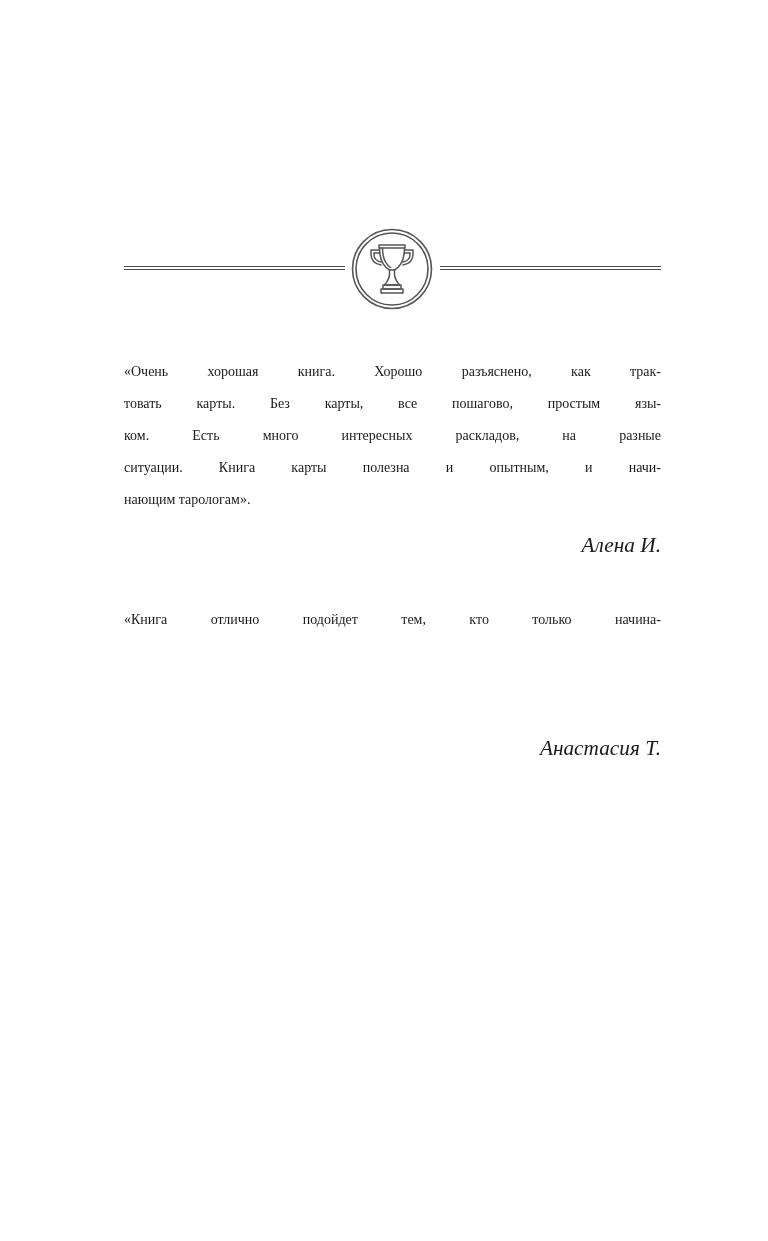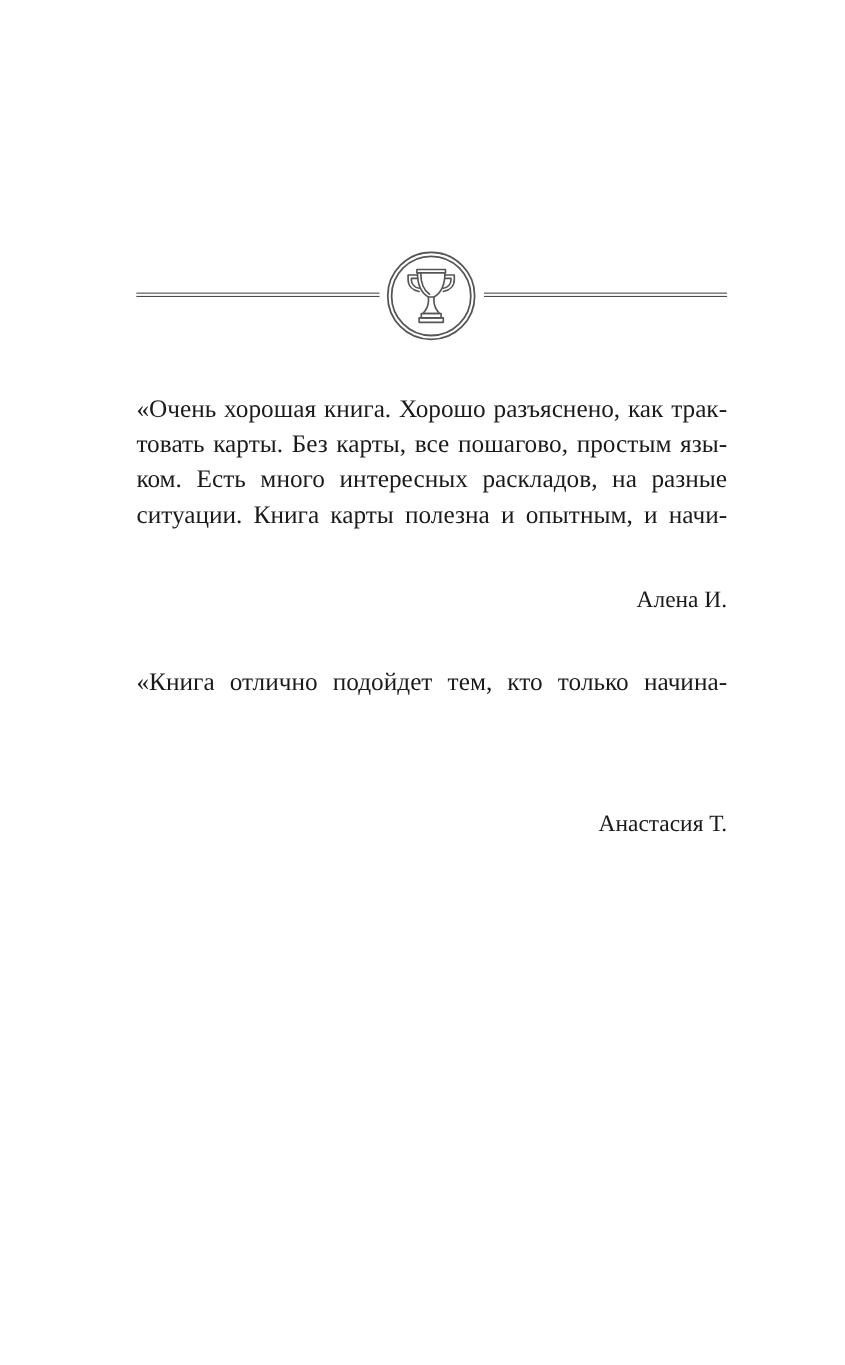--- a/index.html
+++ b/index.html
@@ -36,38 +36,39 @@
       position: absolute;
       left: 227px;
       top: 0;
       width: 82px;
       height: 82px;
     }
     .quote {
       position: absolute;
       left: 124px;
       width: 537px;
-      font-size: 23px;
+      font-size: 14px;
       line-height: 32px;
       text-align: justify;
       text-align-last: left;
       margin: 0;
     }
     .quote .line {
       display: block;
       text-align: justify;
       text-align-last: justify;
       white-space: nowrap;
     }
     .quote .line.last {
       text-align-last: left;
     }
     .author {
       position: absolute;
       right: 107px;
+      font-style: italic;
       font-size: 21.3px;
       line-height: 32px;
       text-align: right;
     }
     #quote-1 { top: 356px; }
     #author-1 { top: 529px; }
     #quote-2 { top: 604px; }
     #author-2 { top: 732px; }
   </style>
 </head>
@@ -100,19 +101,20 @@
     </svg>
   </div>
   <div class="rule right"></div>
 </div>
 
 <p class="quote" id="quote-1">
   <span class="line">«Очень хорошая книга. Хорошо разъяснено, как трак-</span>
   <span class="line">товать карты. Без карты, все пошагово, простым язы-</span>
   <span class="line">ком. Есть много интересных раскладов, на разные</span>
   <span class="line">ситуации. Книга карты полезна и опытным, и начи-</span>
+  <span class="line last">нающим тарологам».</span>
 </p>
 <div class="author" id="author-1">Алена И.</div>
 
 <p class="quote" id="quote-2">
   <span class="line">«Книга отлично подойдет тем, кто только начина-</span>
 </p>
 <div class="author" id="author-2">Анастасия Т.</div>
 
 </body></html>

